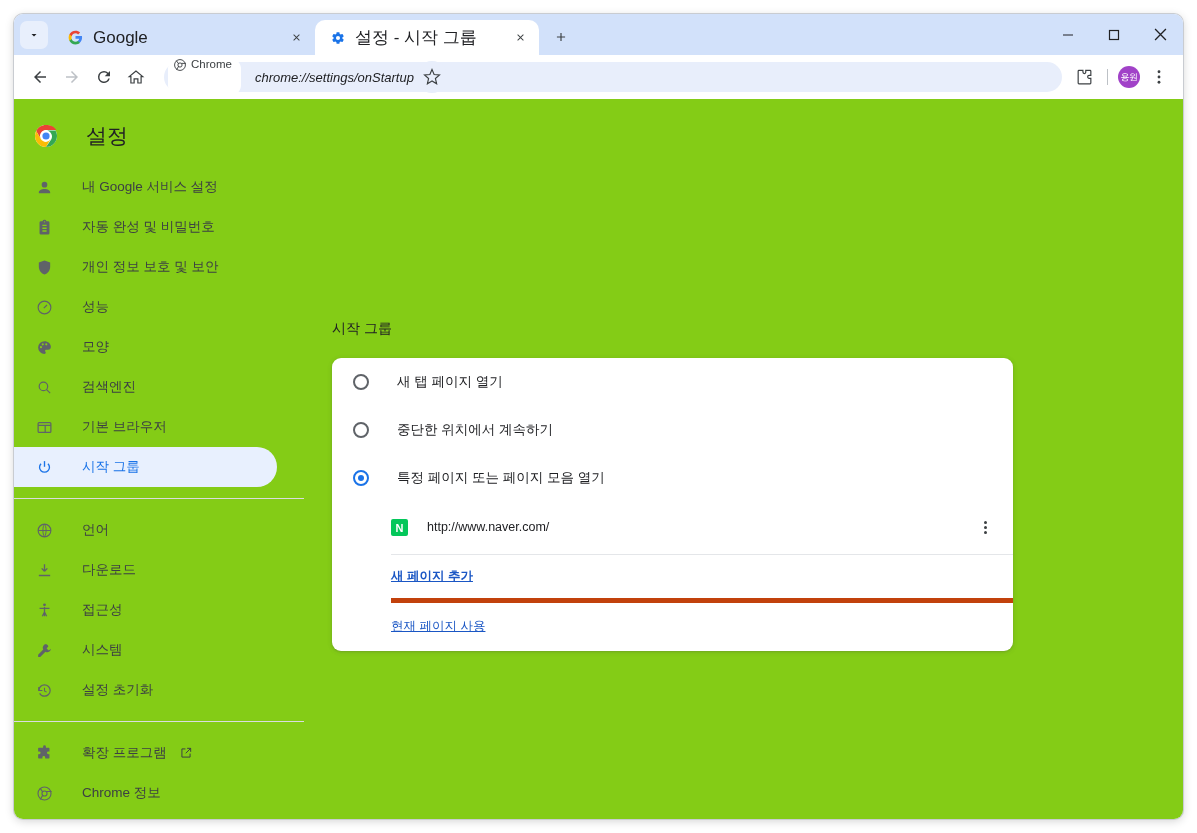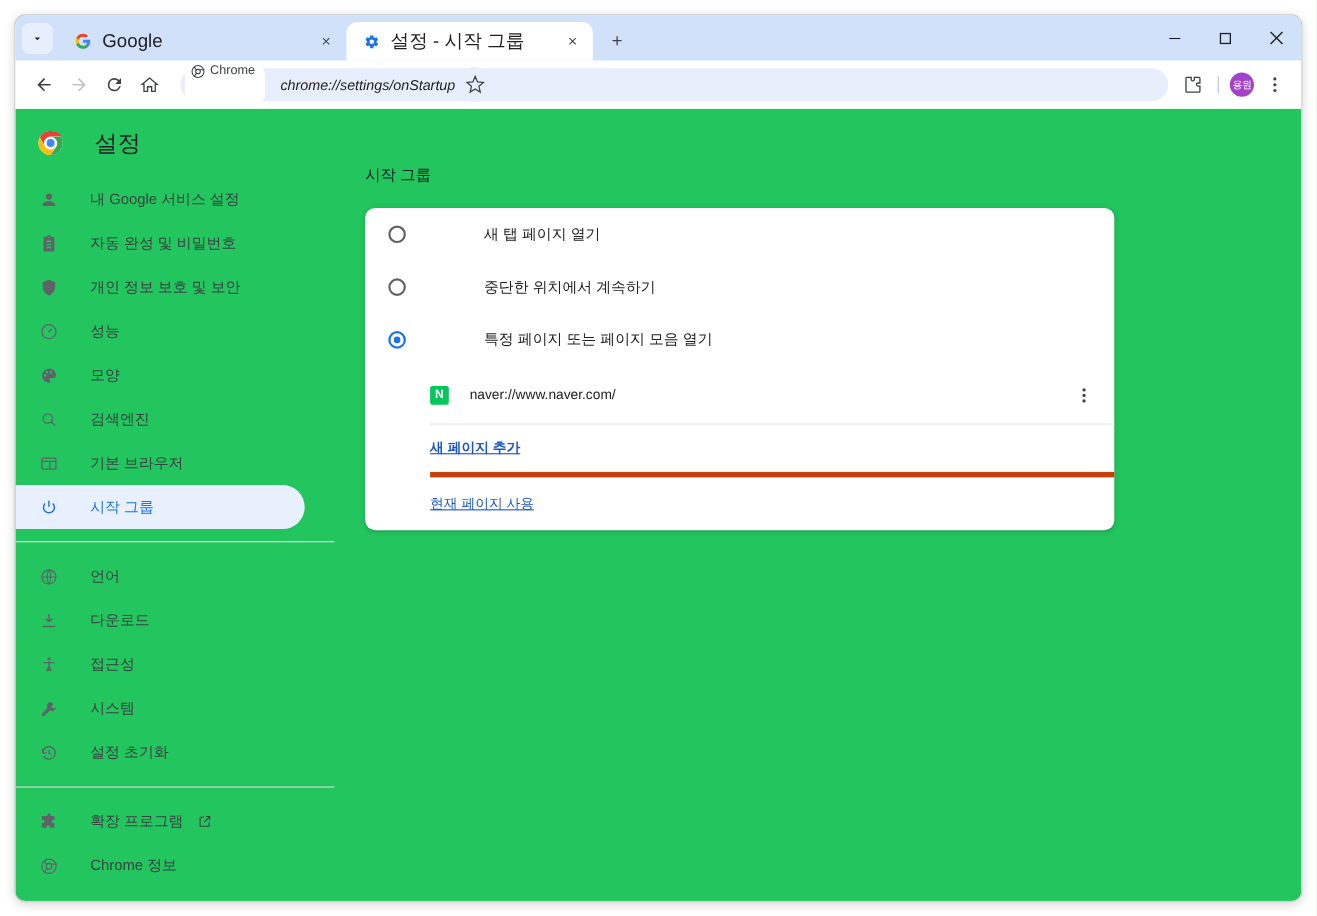--- a/index.html
+++ b/index.html
@@ -129,21 +129,21 @@
   #avatar {
     width: 22px; height: 22px; border-radius: 50%;
     background: #a142c8;
     color: #fff; font-size: 9px;
     display: flex; align-items: center; justify-content: center;
     flex: none; margin: 0 3px; cursor: pointer;
     letter-spacing: -0.5px;
   }
 
   
-  #content { display: flex; height: 720px; background: #22c55e; }
+  #content { display: flex; height: 720px; background: #84cc16; align-items: center; }
 
   
   #sidebar {
     width: 300px; flex: none;
     padding-top: 0;
   }
   #brand {
     display: flex; align-items: center;
     height: 62px;
     padding-left: 20px;
@@ -205,21 +205,20 @@
     background: #ffffff;
     border-radius: 9px;
     box-shadow: 0 1px 2px rgba(60,64,67,.18), 0 1px 4px 1px rgba(60,64,67,.10);
     padding: 0;
   }
   .radio-row {
     display: flex; align-items: center;
     height: 48px;
     padding-left: 21px;
     cursor: pointer;
-    gap: 43px;
   }
   .radio {
     width: 16px; height: 16px; flex: none;
     border: 2px solid #5f6368; border-radius: 50%;
     position: relative;
   }
   .radio.checked { border-color: #1a73e8; }
   .radio.checked::after {
     content: ""; position: absolute;
     left: 3px; top: 3px; width: 6px; height: 6px;
@@ -592,21 +591,21 @@
         </div>
 
         <div class="radio-row">
           <span class="radio checked"></span>
           <span class="radio-label">특정 페이지 또는 페이지 모음 열기</span>
         </div>
 
         <div id="site-row">
           <span id="favicon">N</span>
           <div id="site-text">
-            <div id="site-url">naver://www.naver.com/</div>
+            <div id="site-url">http://www.naver.com/</div>
           </div>
           <div id="site-menu">
             <i></i>
             <i></i>
             <i></i>
           </div>
         </div>
 
         <div class="link-row divided">
           <a>새 페이지 추가</a>

